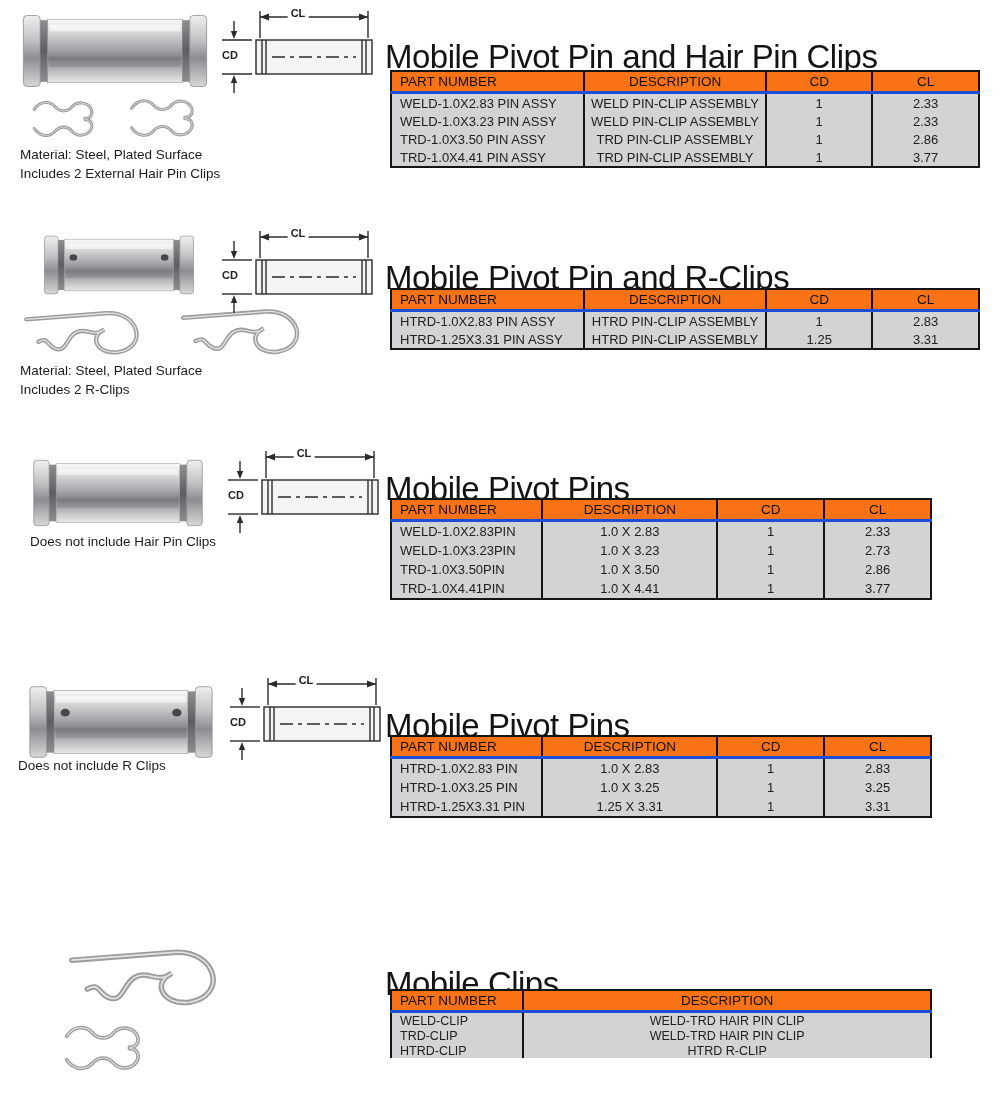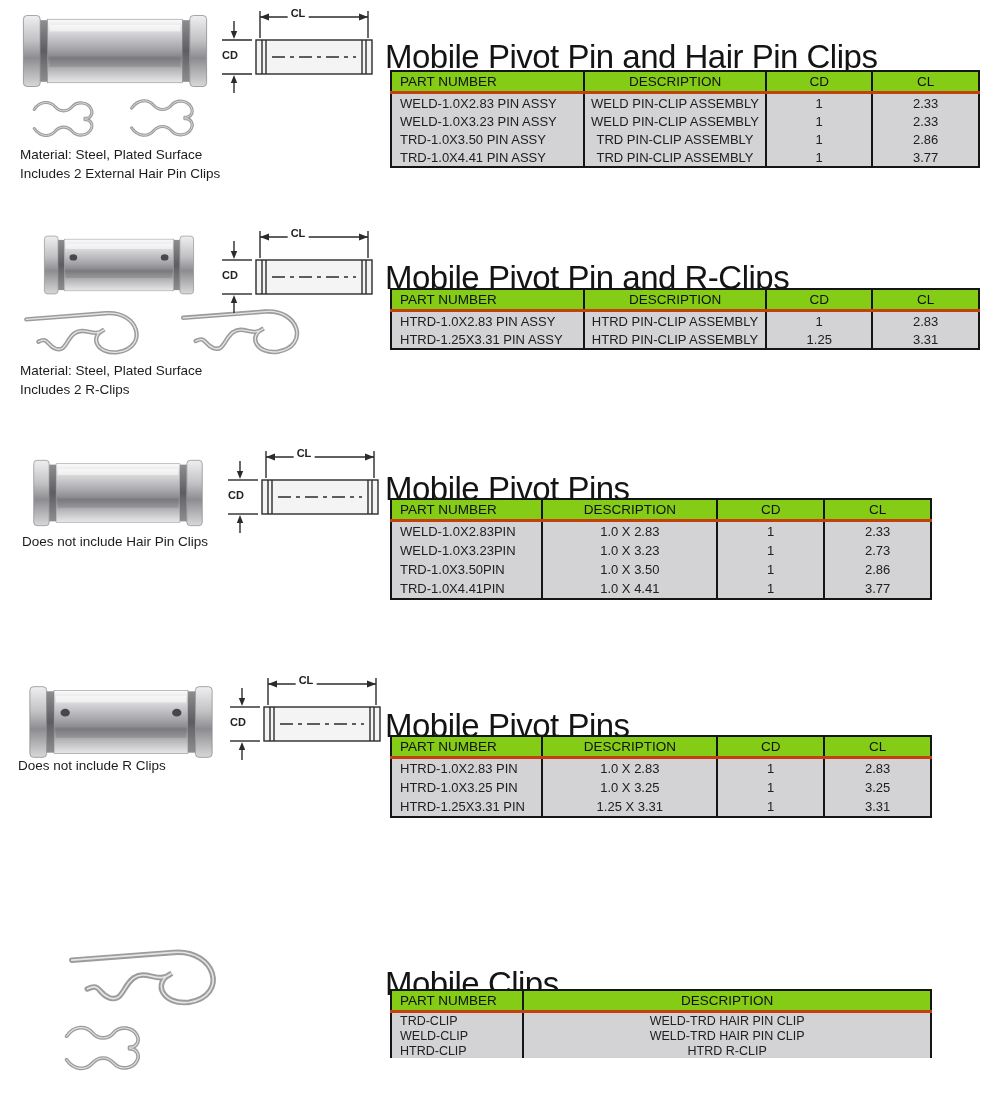--- a/index.html
+++ b/index.html
@@ -12,21 +12,21 @@
     white-space:nowrap; letter-spacing:-0.5px;margin-top:28px;
   }
   .caption { position:absolute; font-size:13.5px; color:#1c1c1c; line-height:19px; }
   .caption div { white-space:nowrap; }
 
   .parts-table {
     position:absolute; border-collapse:collapse; table-layout:fixed;
     background:#d3d3d5; border:2px solid #151515;
   }
   .parts-table th {
-    background:#84cc16; border-bottom:3px solid #c2410c; border-right:2px solid #151515;
+    background:#f97316; border-bottom:3px solid #1d4ed8; border-right:2px solid #151515;
     font-weight:400; font-size:13.5px; height:19px; padding:0; text-align:center; color:#111;
   }
   .parts-table td {
     border-right:2px solid #151515; font-size:13px; height:18px; padding:0;
     text-align:center; color:#202020;
   }
   .parts-table th:last-child, .parts-table td:last-child { border-right:none; }
   .parts-table th:first-child, .parts-table td:first-child { text-align:left; padding-left:8px; }
 
   .tbl-a { width:590px; }
@@ -283,21 +283,21 @@
           <td>2.86</td>
         </tr>
         <tr>
           <td>TRD-1.0X4.41PIN</td>
           <td>1.0 X 4.41</td>
           <td>1</td>
           <td>3.77</td>
         </tr>
       </tbody>
     </table>
-  <div class="caption" style="left:22px; top:532px;">
+  <div class="caption" style="left:30px; top:532px;">
     <div>Does not include Hair Pin Clips</div>
   </div>
 
   <div class="photo" style="left:28px; top:676px;">
     <svg width="186" height="92" viewBox="0 0 200 92">
       <use href="#sym-pin-holes"></use>
     </svg>
   </div>
   <div class="diagram" style="left:224px; top:673px; width:164px; height:96px;">
     <svg width="164" height="96" viewBox="0 0 164 96">
@@ -350,27 +350,27 @@
   <div class="sec-title" style="top:937px;">Mobile Clips</div>
   <table class="parts-table tbl-c tbl-cut" style="left:390px; top:989px;">
       <thead>
         <tr>
           <th>PART NUMBER</th>
           <th>DESCRIPTION</th>
         </tr>
       </thead>
       <tbody>
         <tr>
+          <td>WELD-CLIP</td>
+          <td>WELD-TRD HAIR PIN CLIP</td>
+        </tr>
+        <tr>
           <td>TRD-CLIP</td>
           <td>WELD-TRD HAIR PIN CLIP</td>
         </tr>
         <tr>
-          <td>WELD-CLIP</td>
-          <td>WELD-TRD HAIR PIN CLIP</td>
-        </tr>
-        <tr>
           <td>HTRD-CLIP</td>
           <td>HTRD R-CLIP</td>
         </tr>
       </tbody>
     </table>
 
 </div>
 
 </body></html>

